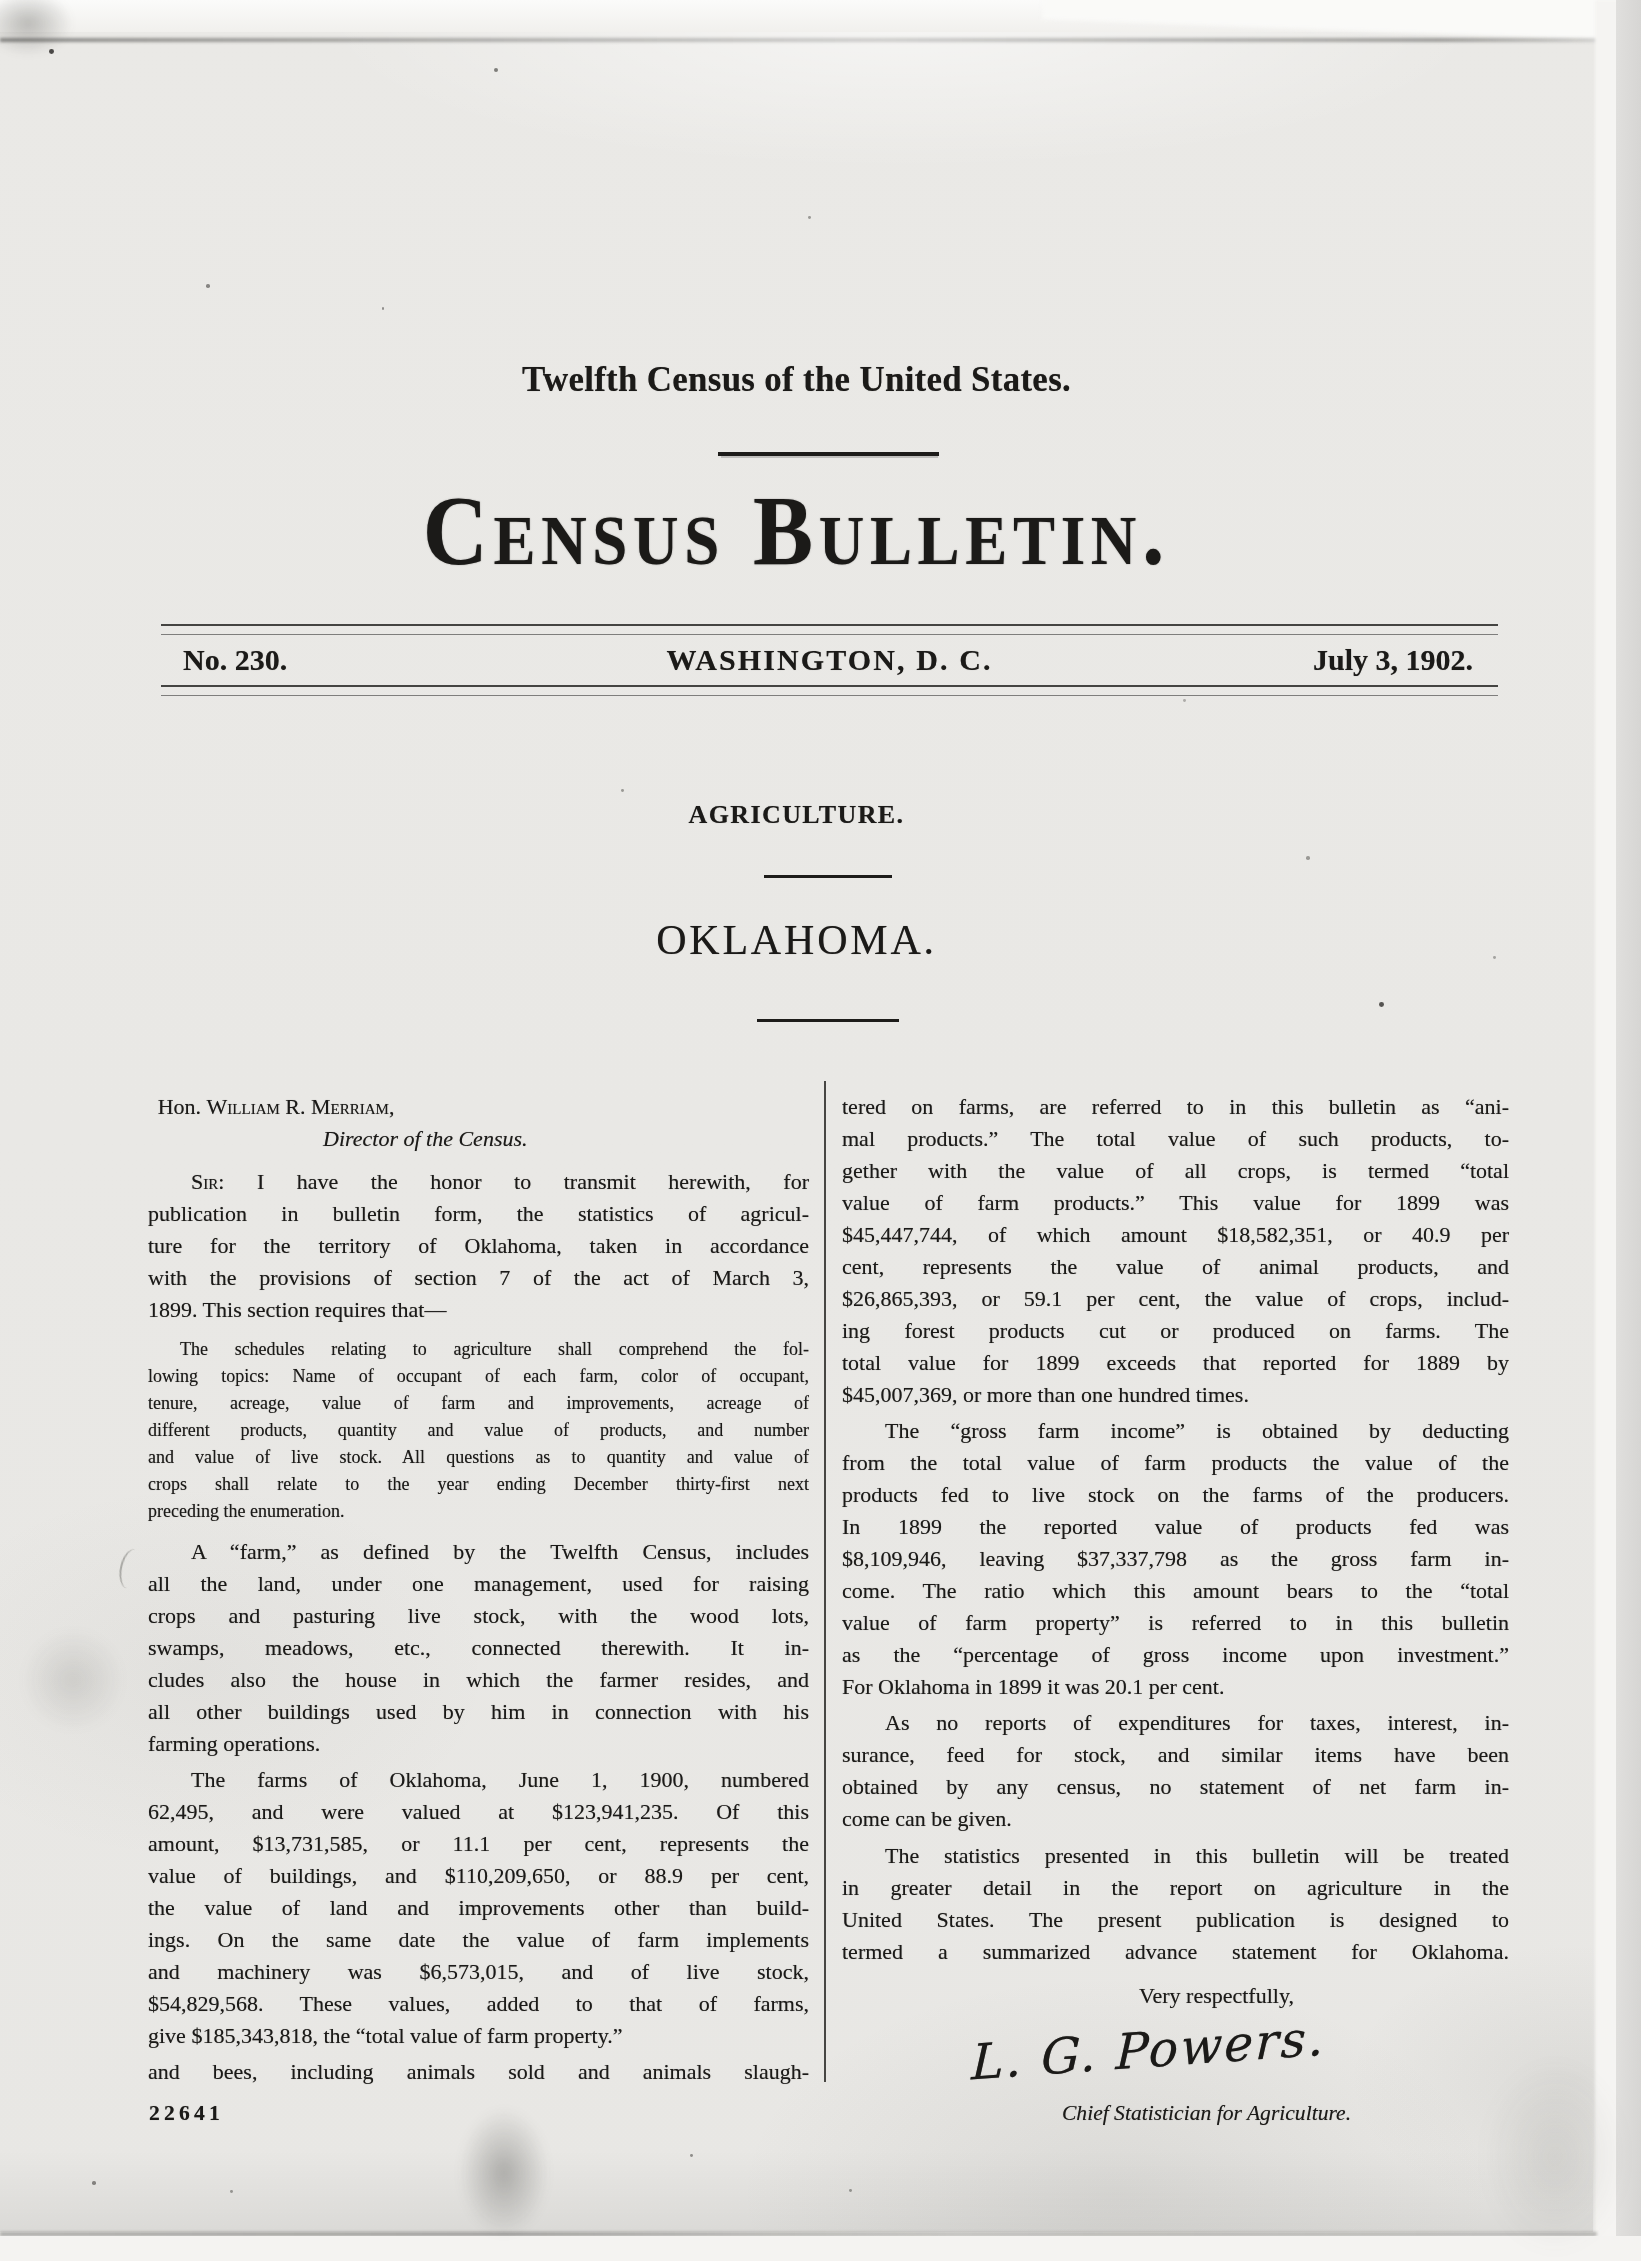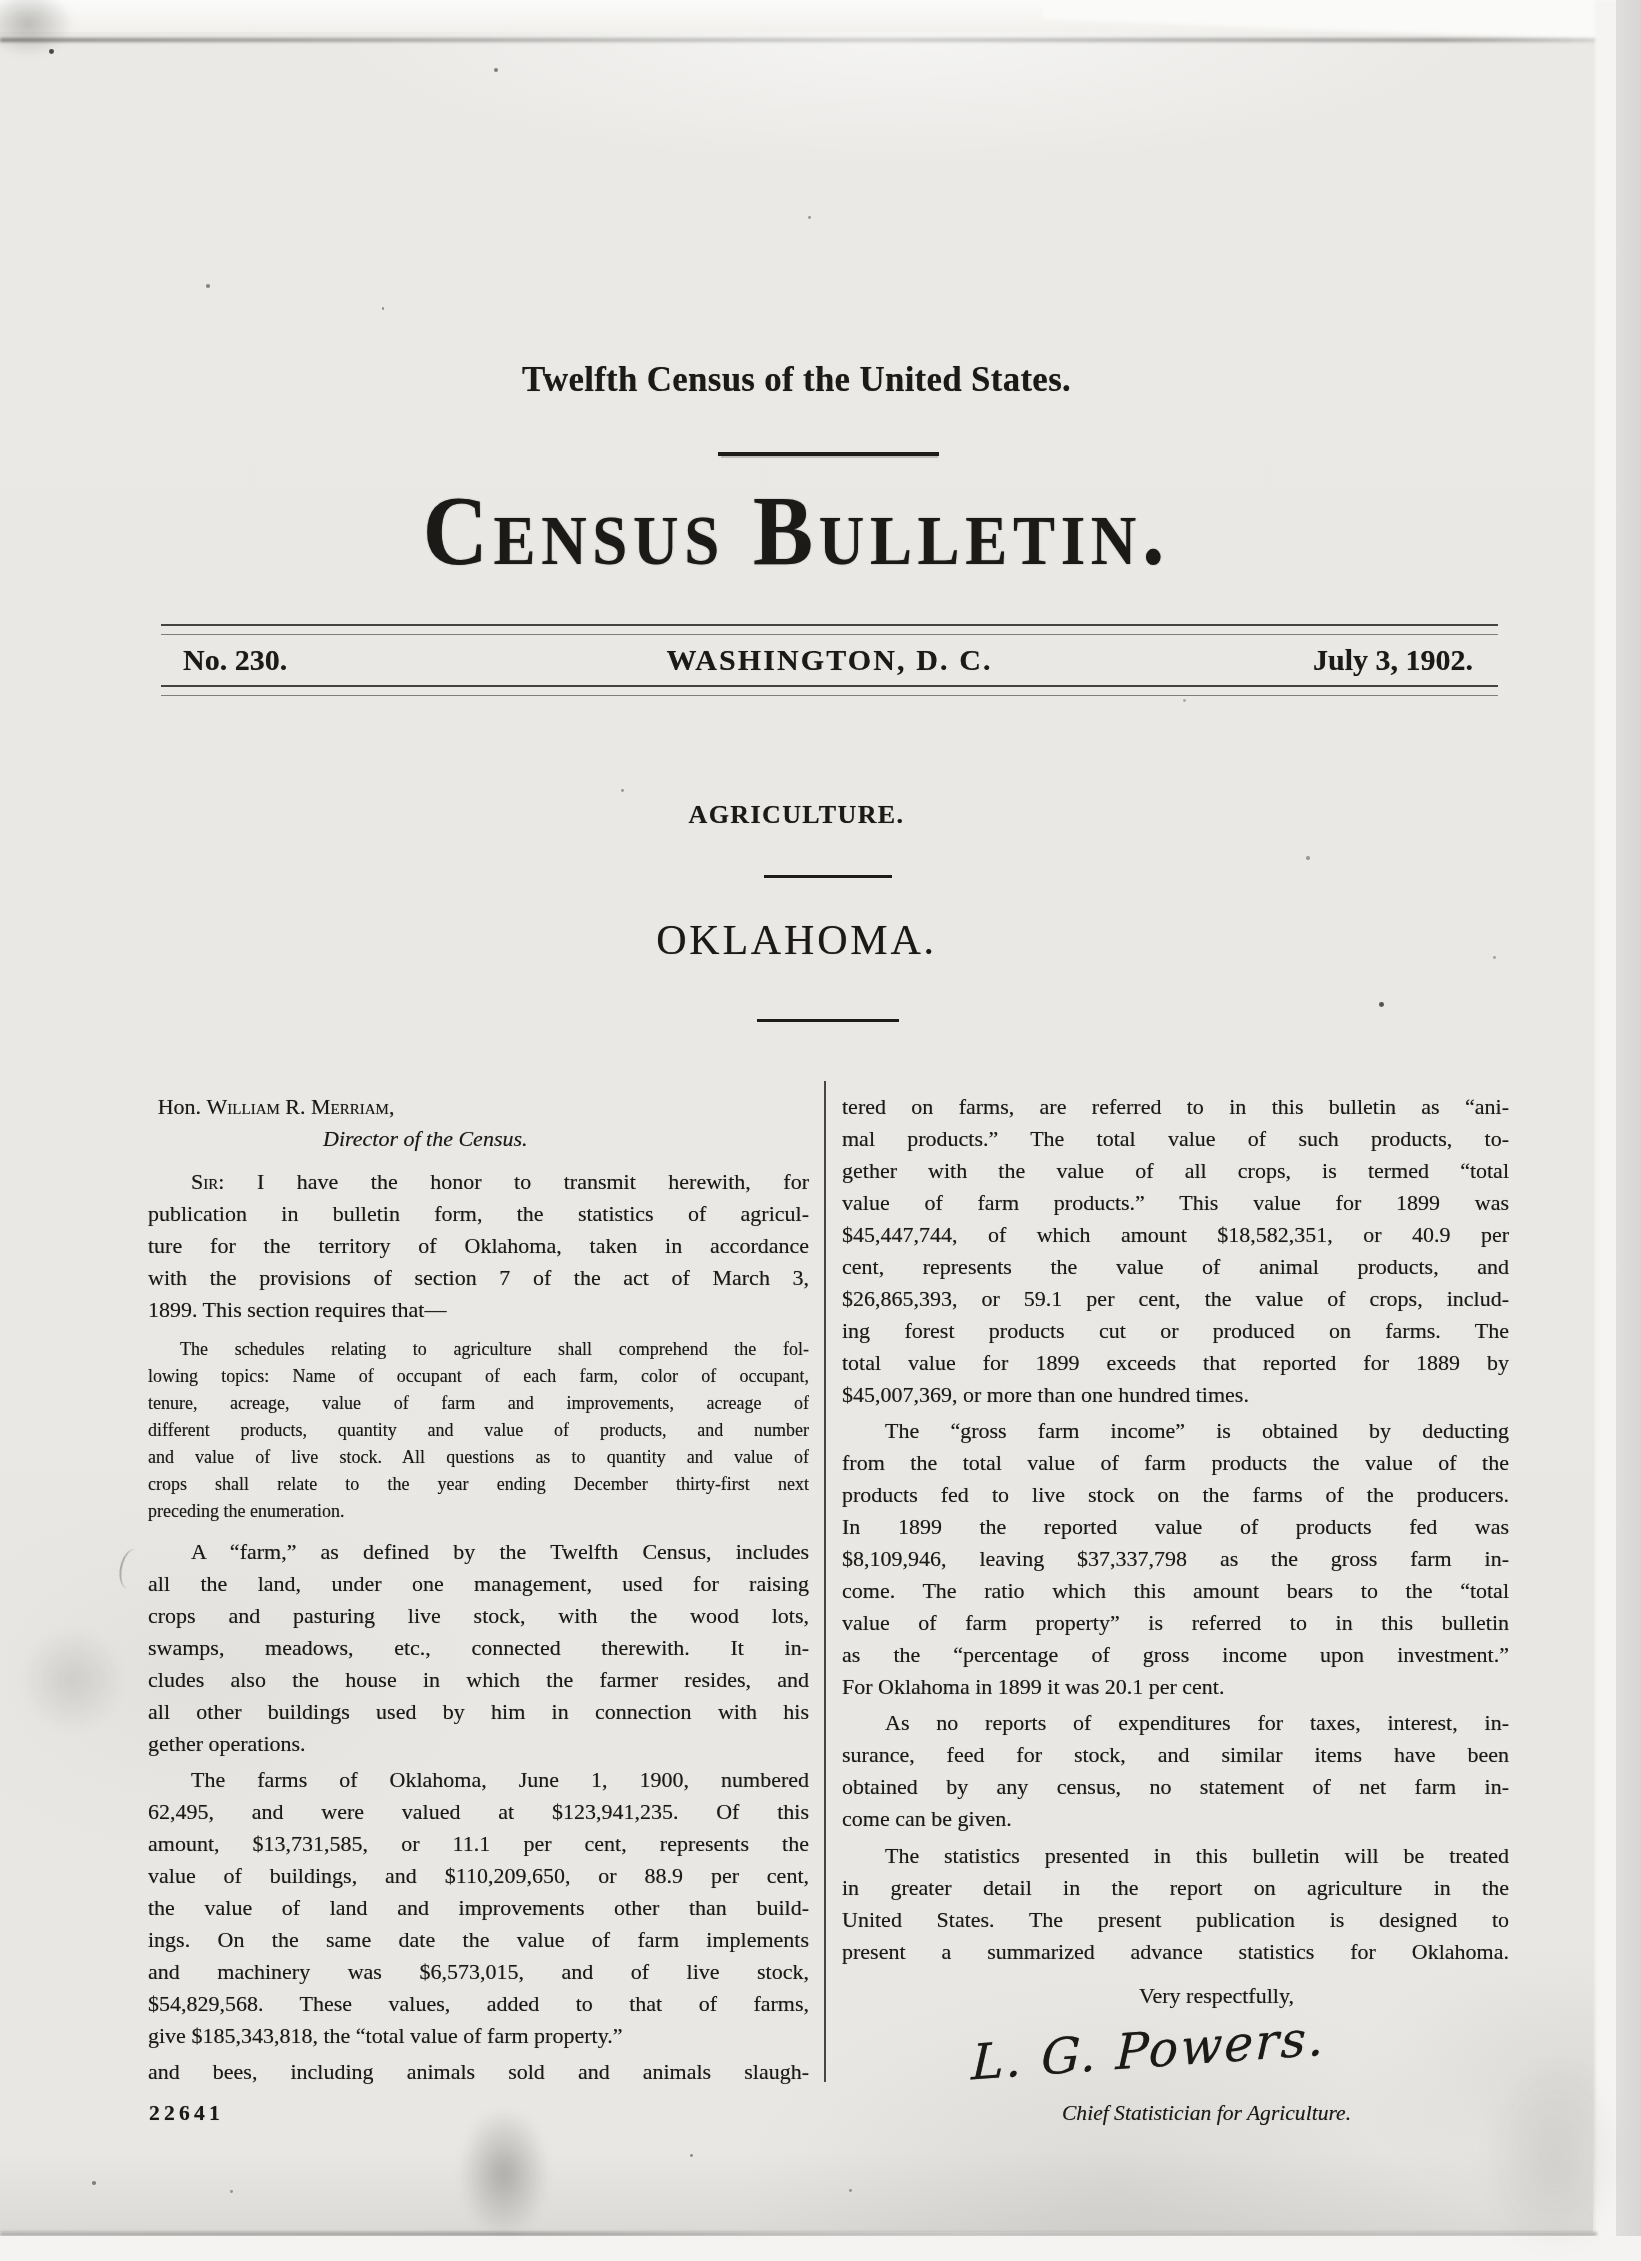--- a/index.html
+++ b/index.html
@@ -158,21 +158,21 @@
             <div class="tline">crops shall relate to the year ending December thirty-first next</div>
             <div class="tline lastline">preceding the enumeration.</div>
           </div>
           <div class="block body">
             <div class="tline ind">A “farm,” as defined by the Twelfth Census, includes</div>
             <div class="tline">all the land, under one management, used for raising</div>
             <div class="tline">crops and pasturing live stock, with the wood lots,</div>
             <div class="tline">swamps, meadows, etc., connected therewith. It in-</div>
             <div class="tline">cludes also the house in which the farmer resides, and</div>
             <div class="tline">all other buildings used by him in connection with his</div>
-            <div class="tline lastline">gether operations.</div>
+            <div class="tline lastline">farming operations.</div>
           </div>
           <div class="block body">
             <div class="tline ind">The farms of Oklahoma, June 1, 1900, numbered</div>
             <div class="tline">62,495, and were valued at $123,941,235. Of this</div>
             <div class="tline">amount, $13,731,585, or 11.1 per cent, represents the</div>
             <div class="tline">value of buildings, and $110,209,650, or 88.9 per cent,</div>
             <div class="tline">the value of land and improvements other than build-</div>
             <div class="tline">ings. On the same date the value of farm implements</div>
             <div class="tline">and machinery was $6,573,015, and of live stock,</div>
             <div class="tline">$54,829,568. These values, added to that of farms,</div>
@@ -212,21 +212,21 @@
           <div class="block body">
             <div class="tline ind">As no reports of expenditures for taxes, interest, in-</div>
             <div class="tline">surance, feed for stock, and similar items have been</div>
             <div class="tline">obtained by any census, no statement of net farm in-</div>
             <div class="tline lastline">come can be given.</div>
           </div>
           <div class="block body">
             <div class="tline ind">The statistics presented in this bulletin will be treated</div>
             <div class="tline">in greater detail in the report on agriculture in the</div>
             <div class="tline">United States. The present publication is designed to</div>
-            <div class="tline">present a summarized advance statistics for Oklahoma.</div>
+            <div class="tline">termed a summarized advance statement for Oklahoma.</div>
           </div>
         </div>
       <div class="closing">Very respectfully,</div>
       <div class="signature">L. G. Powers.</div>
       <div class="signer">Chief Statistician for Agriculture.</div>
     </div>
   </div>
 
   <div class="printcode">22641</div>
 </div>

